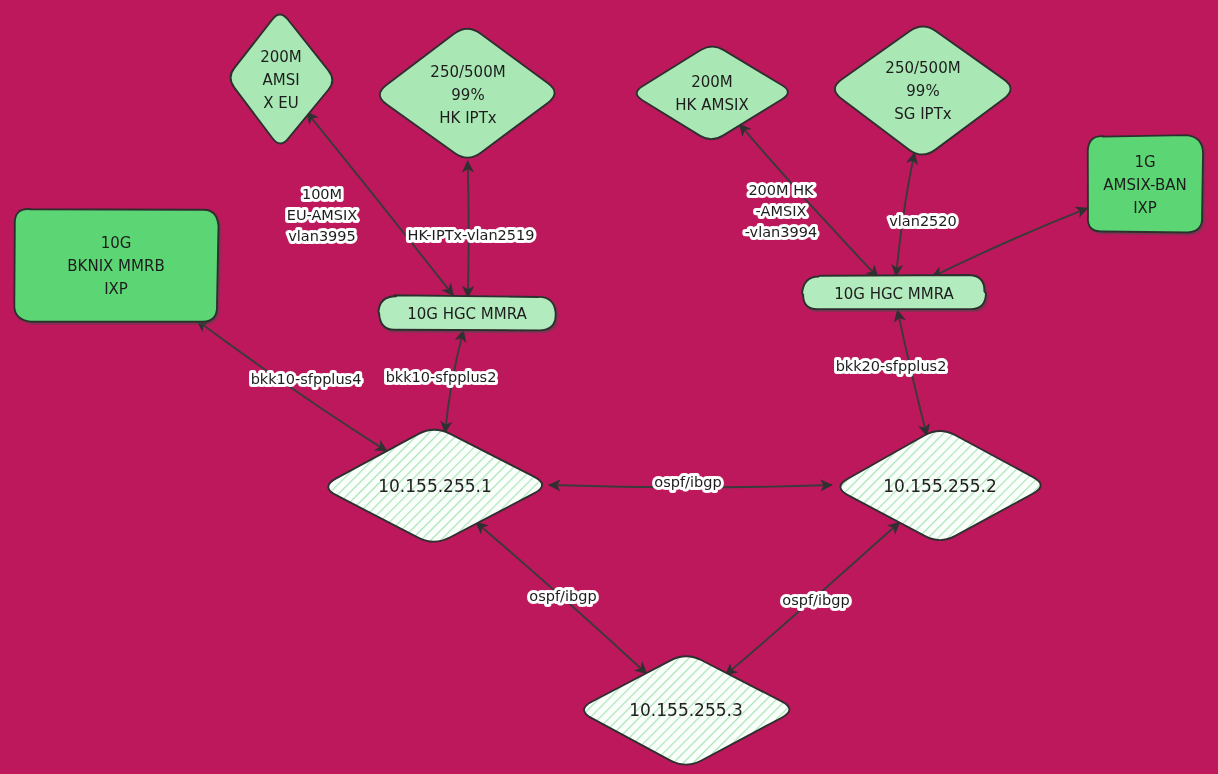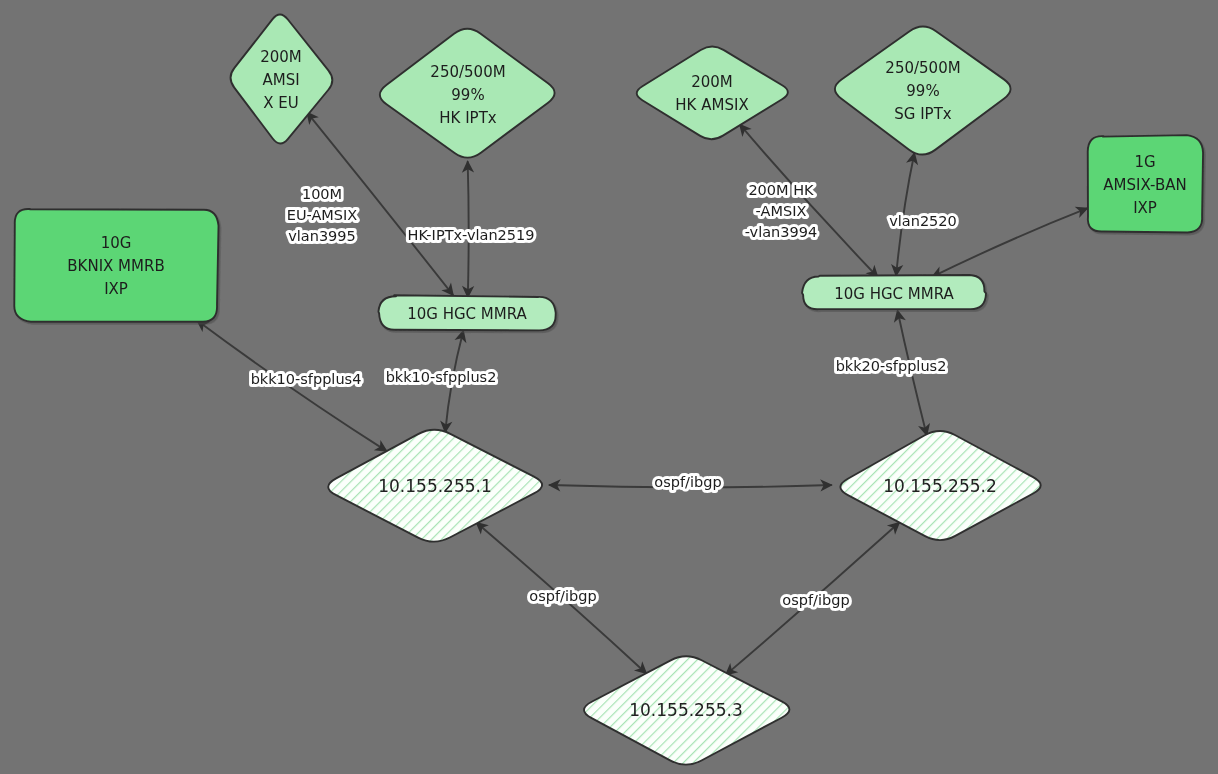--- a/index.html
+++ b/index.html
@@ -1,18 +1,18 @@
 <!DOCTYPE html>
 <html><head>
 <meta charset="utf-8">
 <style>
   html,body{margin:0;padding:0;background:#ffffff;}
   body{width:1218px;height:774px;overflow:hidden;
        font-family:"DejaVu Sans","Liberation Sans",sans-serif;}
-  #stage{position:relative;width:1218px;height:774px;background:#737373;}
+  #stage{position:relative;width:1218px;height:774px;background:#be185d;}
   svg#diagram{position:absolute;inset:0;width:1218px;height:774px;}
 
   .nd-label{font-family:"DejaVu Sans","Liberation Sans",sans-serif;
             fill:#1d1d1d;text-anchor:middle;dominant-baseline:middle;}
   .n-big{font-size:15px;}
   .n-dia{font-size:15px;}
   .n-pill{font-size:15px;}
   .n-router{font-size:17px;fill:#222;}
   .e-label{font-family:"DejaVu Sans","Liberation Sans",sans-serif;
            font-size:14.5px;fill:#1d1d1d;text-anchor:middle;dominant-baseline:middle;}

